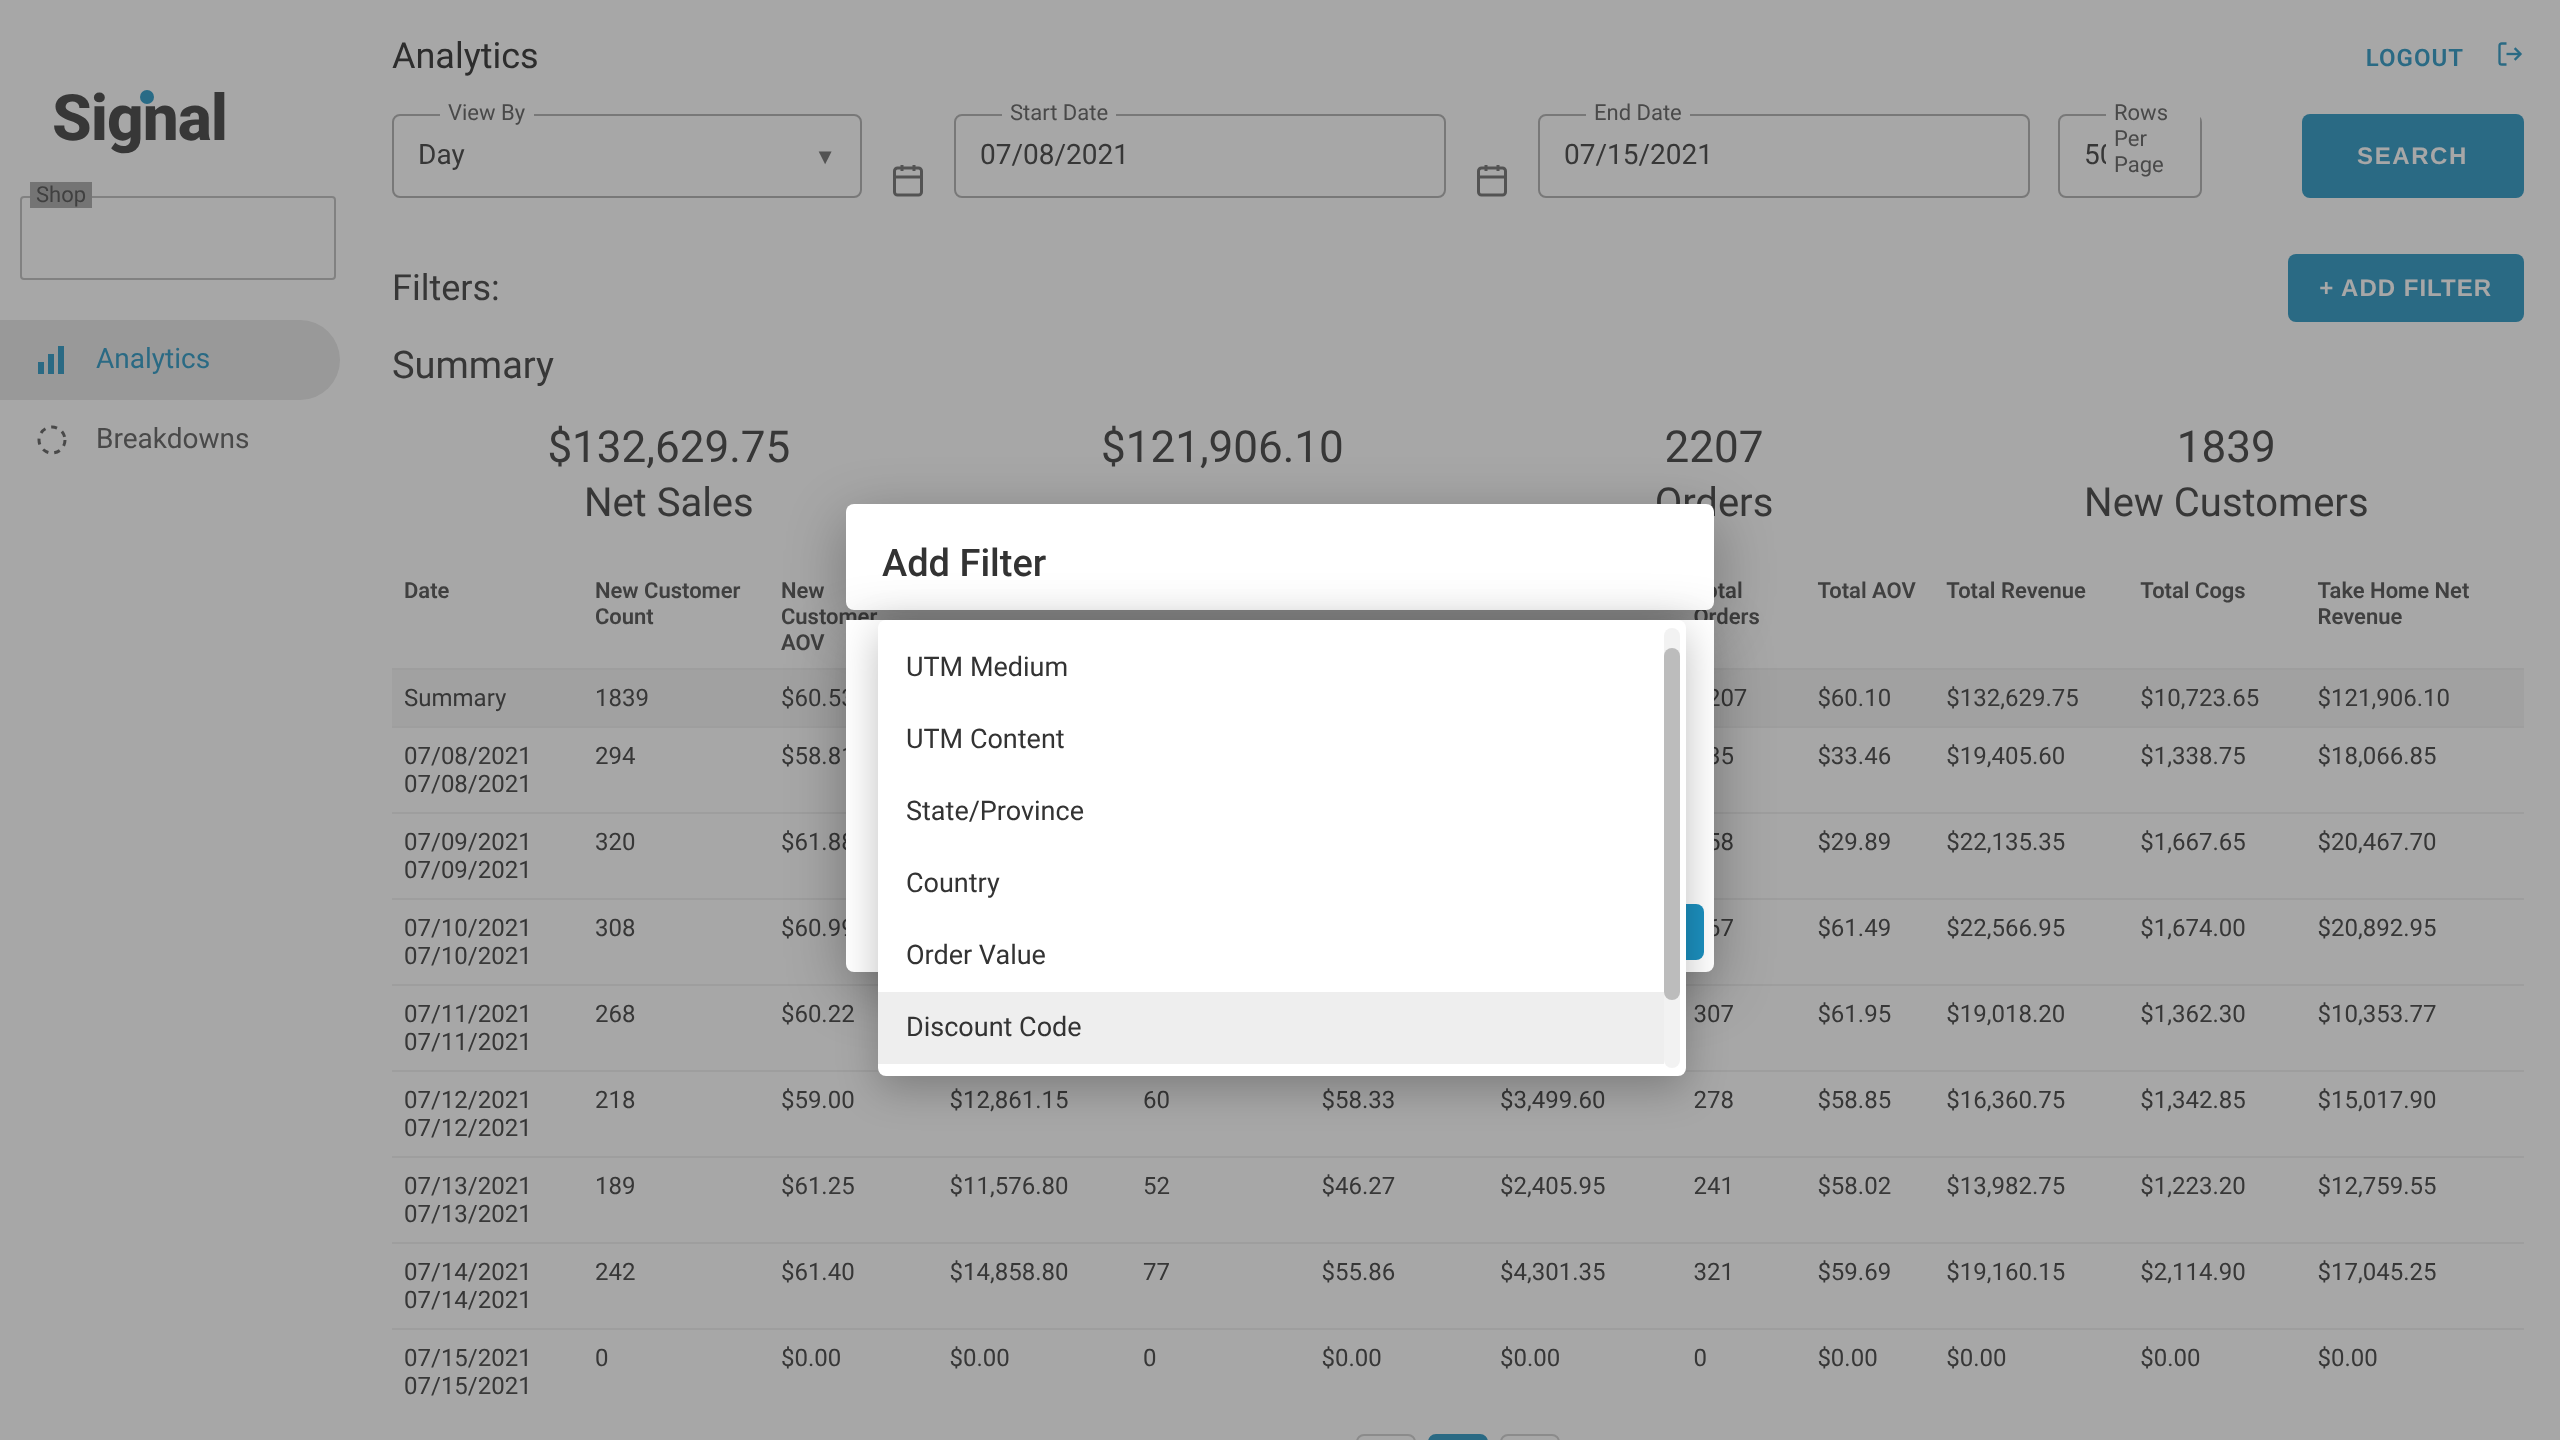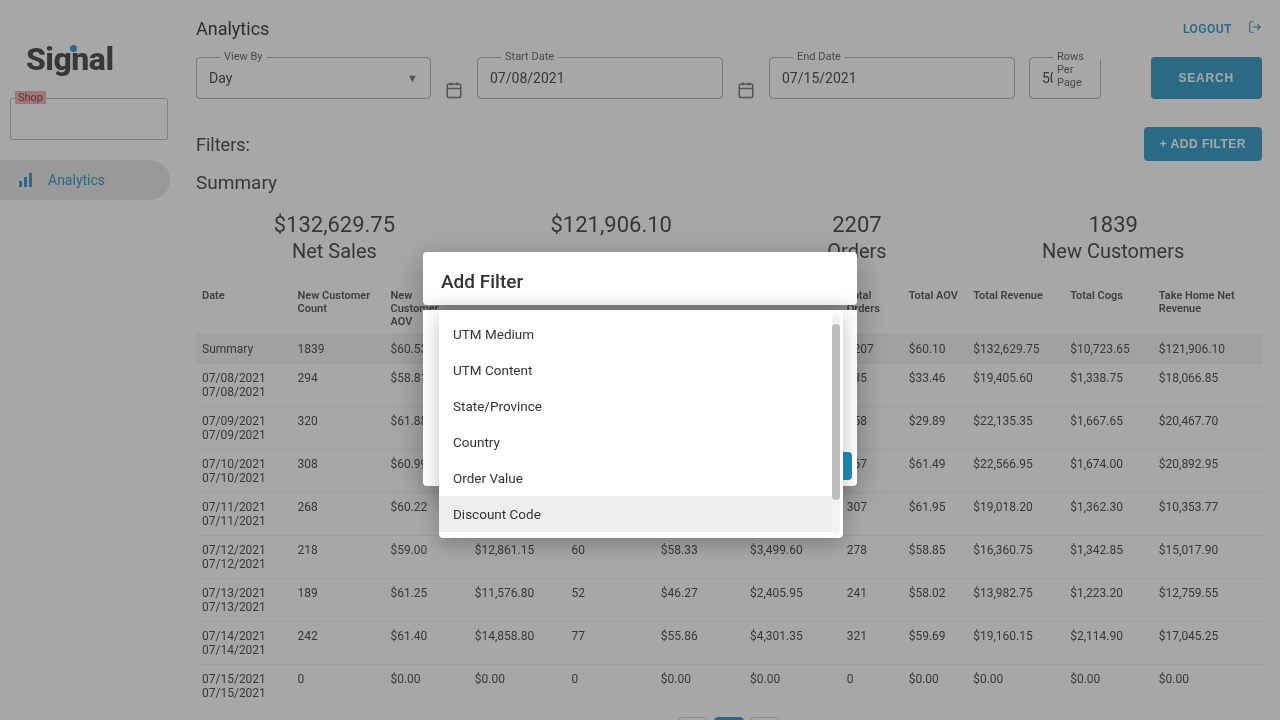--- a/index.html
+++ b/index.html
@@ -5,21 +5,21 @@
   * { box-sizing: border-box; margin: 0; padding: 0; }
   body { font-family: -apple-system, BlinkMacSystemFont, "Segoe UI", Roboto, Arial, sans-serif; font-size: 13px; color: #333; background: #fff; width: 1280px; height: 720px; overflow: hidden; position: relative; }
 
   .page { width: 1280px; height: 720px; display: flex; position: relative; }
 
   
   .sidebar { width: 178px; flex-shrink: 0; padding-top: 30px; }
   .logo { font-weight: 800; font-size: 32px; padding: 10px 26px 20px; letter-spacing: -0.5px; position: relative; }
   .logo .dot { position: absolute; width: 7px; height: 7px; background: #1a92c4; border-radius: 50%; top: 15px; left: 70px; }
   .shop-field { margin: 0 10px 20px 10px; border: 1px solid #bbb; border-radius: 2px; height: 42px; position: relative; }
-  .shop-legend { position: absolute; top: -8px; left: 4px; background: #fca5a5; font-size: 11px; color: #444; padding: 0 3px; }
+  .shop-legend { position: absolute; top: -8px; left: 4px; background: #a3a3a3; font-size: 11px; color: #444; padding: 0 3px; }
   .nav-item { display: flex; align-items: center; gap: 14px; padding: 12px 18px; font-size: 14px; color: #555; cursor: pointer; border-radius: 0 22px 22px 0; margin-right: 8px; }
   .nav-item.active { background: #e5e5e5; color: #1c90bf; }
   .nav-icon { width: 16px; height: 16px; display: inline-flex; align-items: center; justify-content: center; }
 
   
   .main { flex: 1; padding: 18px 18px 0 18px; position: relative; }
   .topbar { display: flex; justify-content: space-between; align-items: center; margin-bottom: 18px; }
   .page-title { font-size: 18px; font-weight: 400; color: #222; }
   .logout { color: #1c90bf; font-size: 12px; font-weight: 600; letter-spacing: 0.5px; display: flex; align-items: center; gap: 16px; cursor: pointer; }
 
@@ -84,20 +84,28 @@
     </div>
     <div class="nav-item active">
       <span class="nav-icon">
         <svg width="16" height="16" viewBox="0 0 16 16">
             <rect x="1" y="9" width="3" height="6" fill="#1c90bf"></rect>
             <rect x="6" y="5" width="3" height="10" fill="#1c90bf"></rect>
             <rect x="11" y="1" width="3" height="14" fill="#1c90bf"></rect>
           </svg>
       </span>
       <span>Analytics</span>
+    </div>
+    <div class="nav-item">
+      <span class="nav-icon">
+        <svg width="16" height="16" viewBox="0 0 16 16">
+            <circle cx="8" cy="8" r="6.5" fill="none" stroke="#555" stroke-width="1.5" stroke-dasharray="3 3"></circle>
+          </svg>
+      </span>
+      <span>Breakdowns</span>
     </div>
   </aside>
 
   <main class="main">
     <div class="topbar">
       <h1 class="page-title">Analytics</h1>
       <div class="logout">
         <span>LOGOUT</span>
         <span>
           <svg width="14" height="14" viewBox="0 0 24 24" fill="none" stroke="#1c90bf" stroke-width="2">

